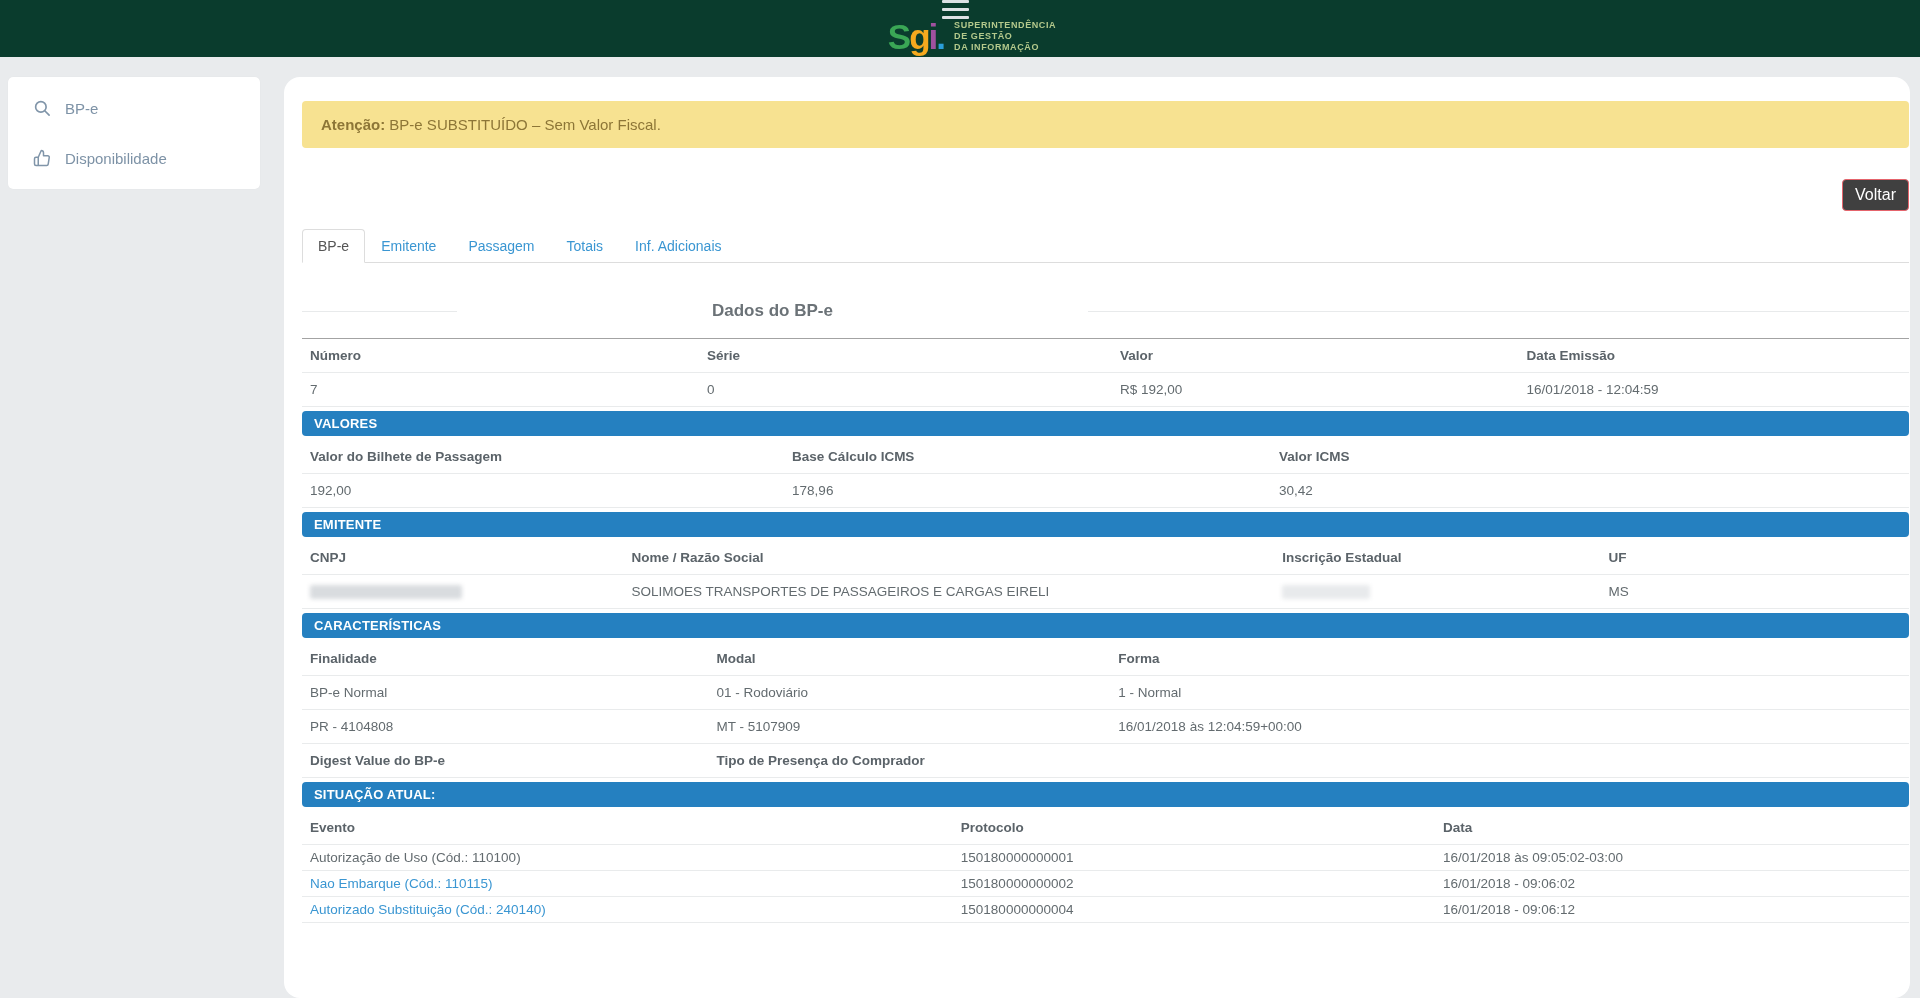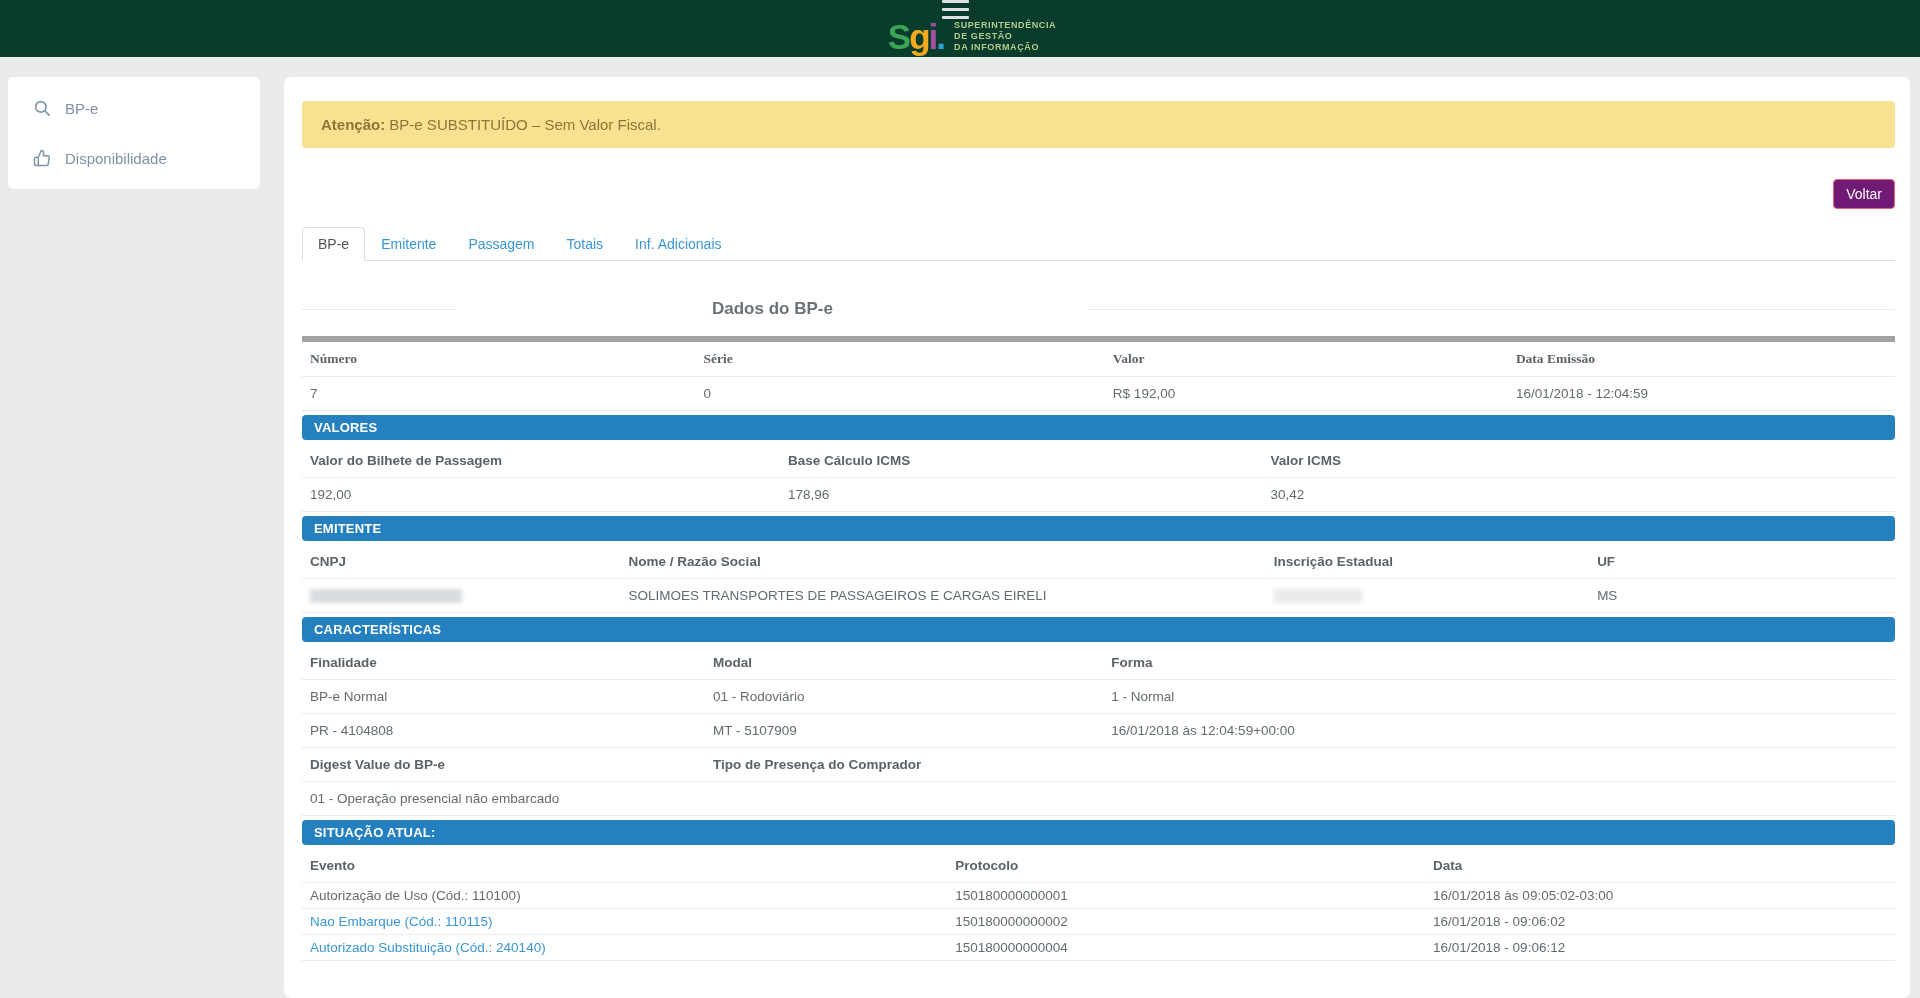--- a/index.html
+++ b/index.html
@@ -19,45 +19,45 @@
   
   .layout { display:flex; align-items:flex-start; padding:20px 10px 0 8px; gap:24px; }
 
   
   .sidebar { width:252px; background:#fff; border-radius:5px; padding:6px 0; box-shadow:0 0 1px rgba(0,0,0,.08); }
   .side-item { display:flex; align-items:center; gap:14px; padding:16px 25px; font-size:15px;
                color:#7d92a6; cursor:pointer; }
   .side-item svg { flex:0 0 auto; }
 
   
-  .card { flex:1; background:#fff; border-radius:7px; min-height:921px; padding:24px 15px 0 18px; }
+  .card { flex:1; background:#fff; border-radius:16px; min-height:921px; padding:24px 1px 0 18px; }
 
   .alert { background:#f7e291; border-radius:4px; padding:15px 19px; font-size:15px; color:#8d7637; }
   .alert b { font-weight:bold; }
 
   .btn-row { text-align:right; margin-top:31px; }
-  .btn-voltar { background:#701a75; border:1px solid #e5646c; color:#fff; font-size:14px;
+  .btn-voltar { background:#404040; border:1px solid #e5646c; color:#fff; font-size:16px;
                 font-family:"Liberation Sans", sans-serif; padding:6px 12px; border-radius:4px; cursor:pointer; }
 
   
   .tabs { display:flex; margin-top:18px; border-bottom:1px solid #ddd; }
   .tab { padding:8px 15px; font-size:14px; color:#3a96d2; cursor:pointer; margin-bottom:-1px;
          border:1px solid transparent; border-radius:4px 4px 0 0; }
   .tab.active { color:#555; background:#fff; border-color:#ddd #ddd transparent #ddd; cursor:default; }
 
   
   .panel-title-row { position:relative; margin-top:37px; height:22px; white-space:nowrap; }
   .panel-title-row::before { content:""; position:absolute; left:0; right:0; top:11px; border-top:1px solid #e8eaeb; }
   .panel-title { position:relative; display:inline-block; margin-left:155px; padding:0 255px; background:#fff;
                  font-weight:bold; font-size:17px; color:#6b7277; line-height:22px; }
 
   
   .tbl { margin-top:16px; }
   .trow { display:grid; border-bottom:1px solid #e9ebec; }
-  .trow.first { border-top:6px solid #a3a3a3;font-family:Liberation Serif, serif; }
+  .trow.first { border-top:1px solid #a3a3a3; }
   .trow > div { padding:9px 8px; font-size:13.5px; color:#636b6f; overflow:hidden; white-space:nowrap; }
   .trow .th { font-weight:bold; color:#5b6369; }
   .g4   { grid-template-columns:24.7% 25.7% 25.3% 24.3%; }
   .gval { grid-template-columns:30% 30.3% 39.7%; }
   .gemi { grid-template-columns:20% 40.5% 20.3% 19.2%; }
   .gcar { grid-template-columns:25.3% 25% 49.7%; }
   .gsit { grid-template-columns:40.5% 30% 29.5%; }
   .srow > div { padding:5px 8px; }
 
   .secbar { margin:4px 0; height:25px; line-height:25px; border-radius:4px; background:#2580c0;
@@ -185,25 +185,20 @@
       <div class="trow gcar">
         <div>PR - 4104808</div>
         <div>MT - 5107909</div>
         <div>16/01/2018 às 12:04:59+00:00</div>
       </div>
       <div class="trow gcar">
         <div class="th">Digest Value do BP-e</div>
         <div class="th">Tipo de Presença do Comprador</div>
         <div class="th"></div>
       </div>
-      <div class="trow gcar">
-        <div>01 - Operação presencial não embarcado</div>
-        <div></div>
-        <div></div>
-      </div>
 
       <div class="secbar">SITUAÇÃO ATUAL:</div>
       <div class="trow gsit">
         <div class="th">Evento</div>
         <div class="th">Protocolo</div>
         <div class="th">Data</div>
       </div>
       <div class="trow gsit srow">
         <div>Autorização de Uso (Cód.: 110100)</div>
         <div>150180000000001</div>

